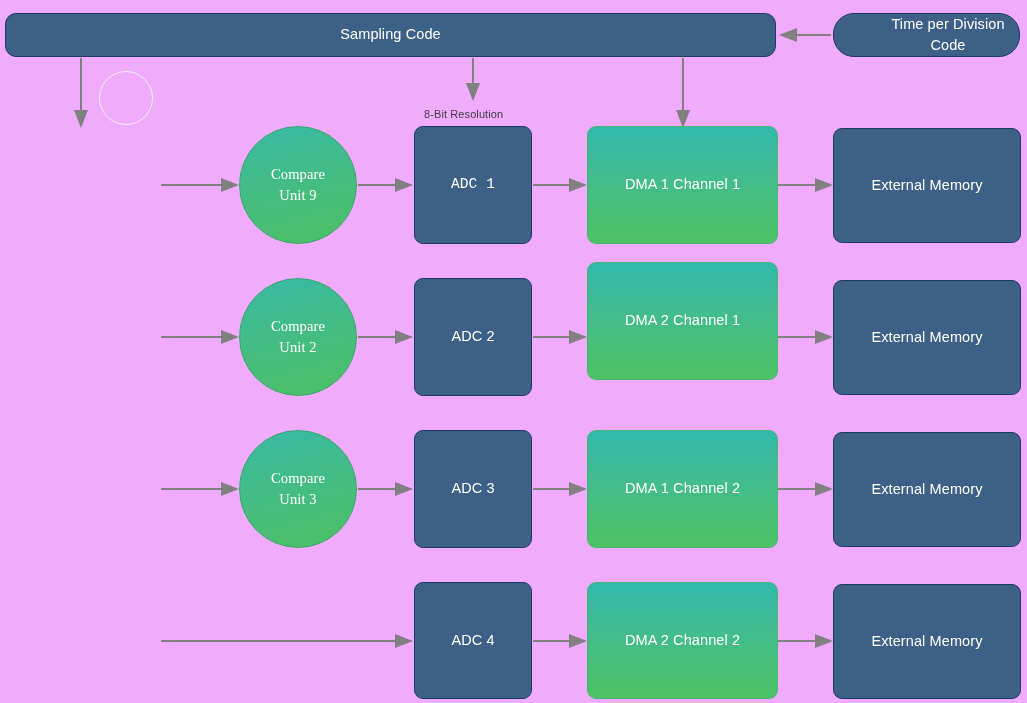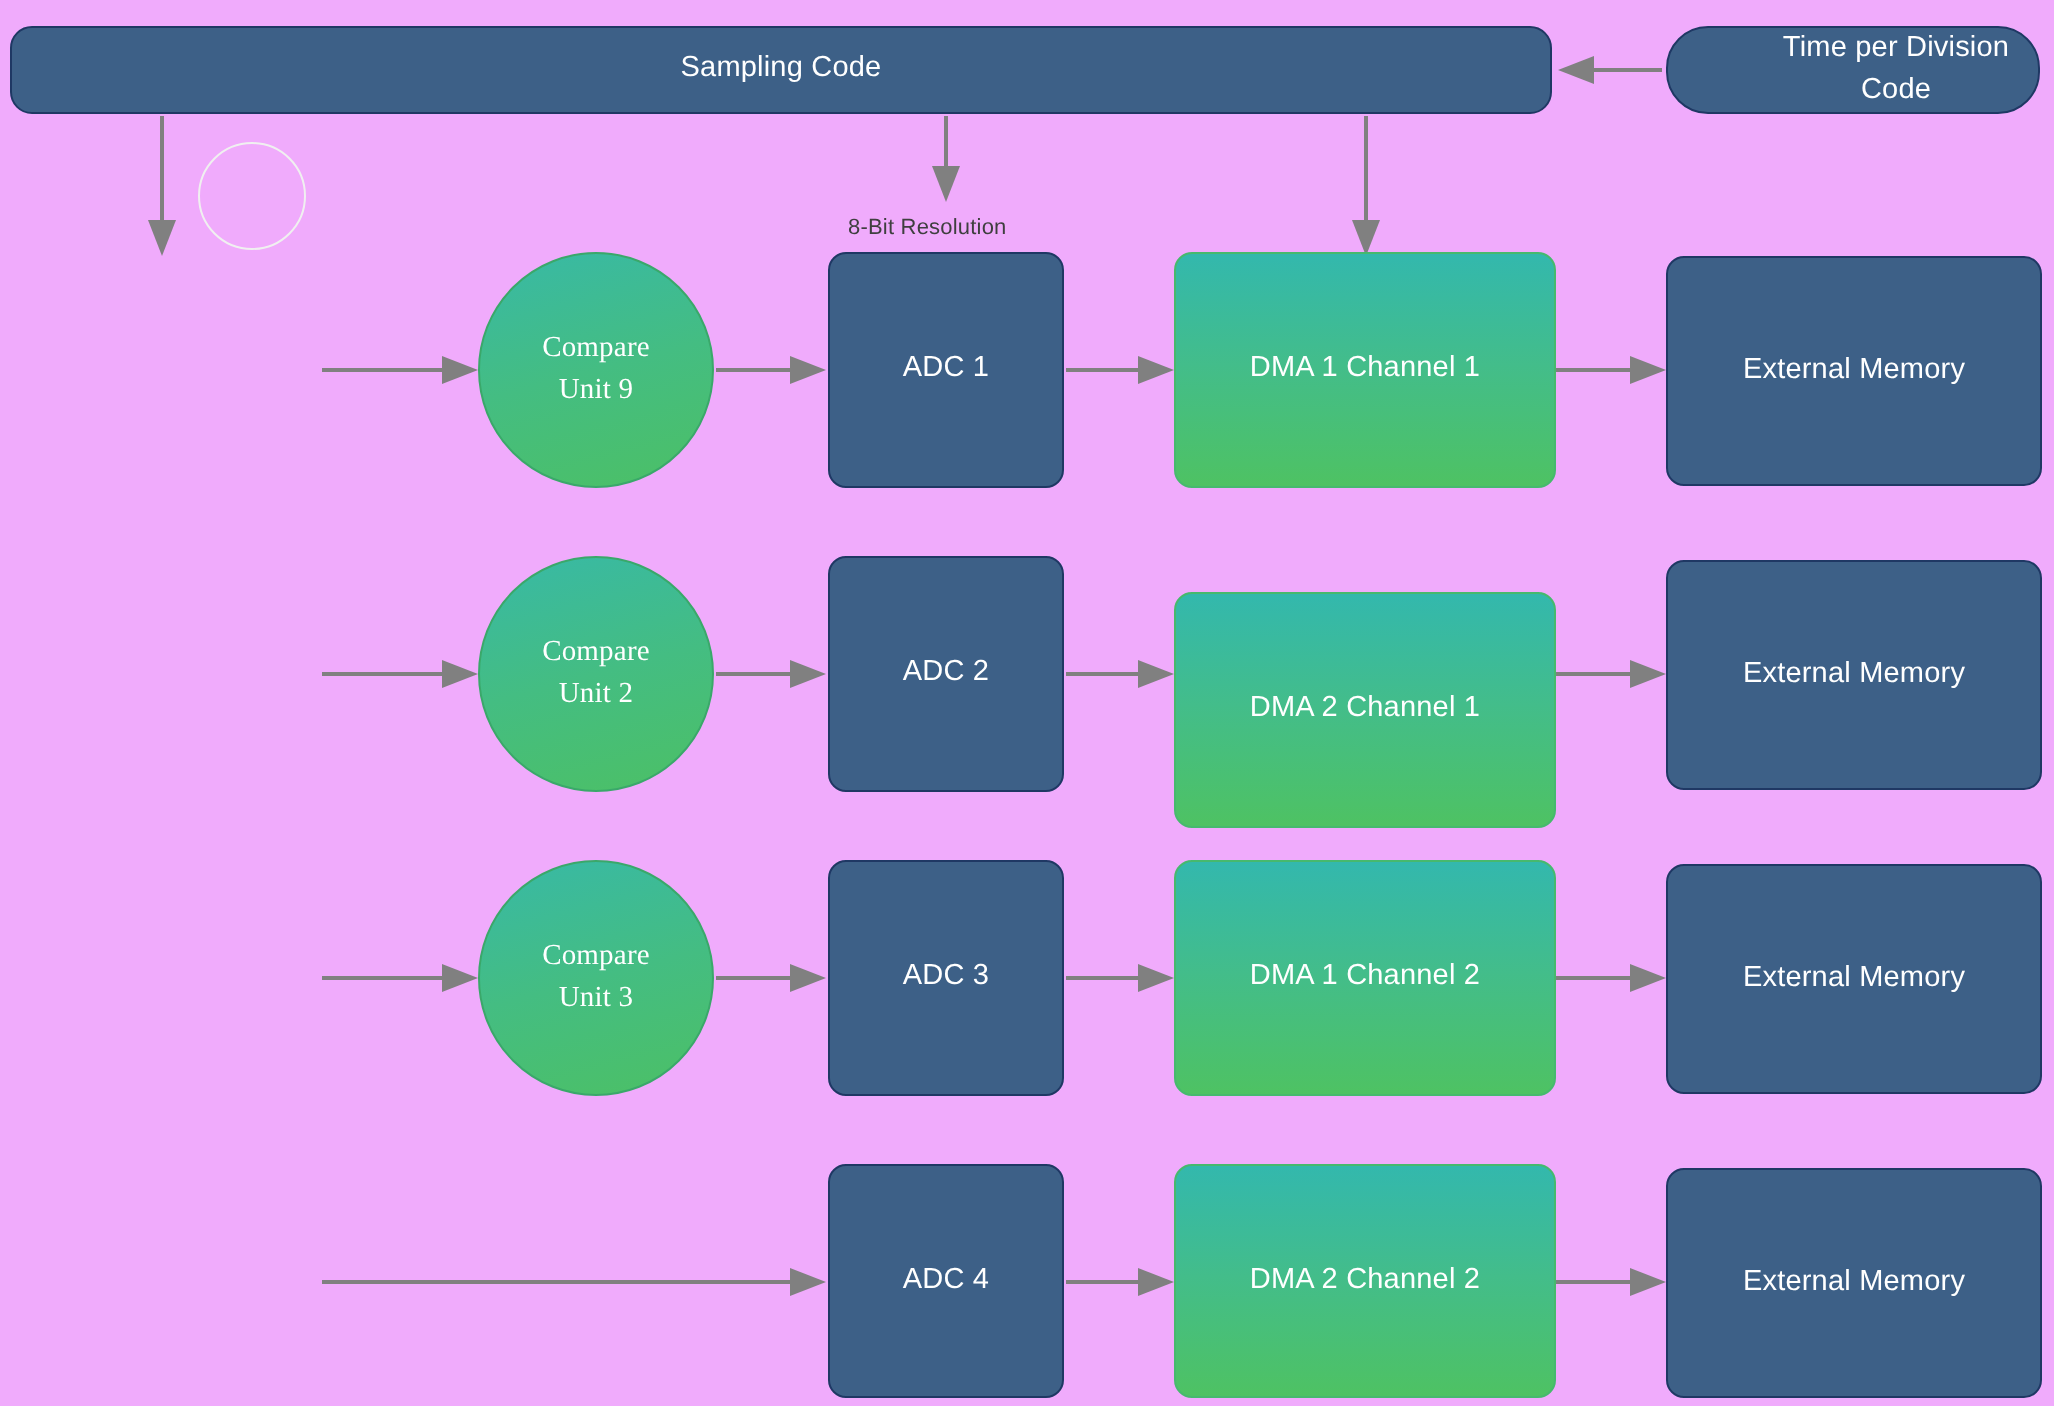--- a/index.html
+++ b/index.html
@@ -199,37 +199,37 @@
   </div>
   <div class="node node-circle" style="left:239px; top:278px; width:118px; height:118px;">
     <span class="line">Compare</span>
     <span class="line">Unit 2</span>
   </div>
   <div class="node node-circle" style="left:239px; top:430px; width:118px; height:118px;">
     <span class="line">Compare</span>
     <span class="line">Unit 3</span>
   </div>
 
-  <div class="node node-blue" style="left:414px; top:126px; width:118px; height:118px;">
+  <div class="node node-blue" style="left:414px; top:126px; width:118px; height:118px;font-family:Liberation Mono, monospace;">
     <span class="line">ADC 1</span>
   </div>
   <div class="node node-blue" style="left:414px; top:278px; width:118px; height:118px;">
     <span class="line">ADC 2</span>
   </div>
   <div class="node node-blue" style="left:414px; top:430px; width:118px; height:118px;">
     <span class="line">ADC 3</span>
   </div>
   <div class="node node-blue" style="left:414px; top:582px; width:118px; height:117px;">
     <span class="line">ADC 4</span>
   </div>
 
   <div class="node node-green" style="left:587px; top:126px; width:191px; height:118px;">
     <span class="line">DMA 1 Channel 1</span>
   </div>
-  <div class="node node-green" style="left:587px; top:296px; width:191px; height:118px;">
+  <div class="node node-green" style="left:587px; top:262px; width:191px; height:118px;">
     <span class="line">DMA 2 Channel 1</span>
   </div>
   <div class="node node-green" style="left:587px; top:430px; width:191px; height:118px;">
     <span class="line">DMA 1 Channel 2</span>
   </div>
   <div class="node node-green" style="left:587px; top:582px; width:191px; height:117px;">
     <span class="line">DMA 2 Channel 2</span>
   </div>
 
   <div class="node node-blue" style="left:833px; top:128px; width:188px; height:115px;">

